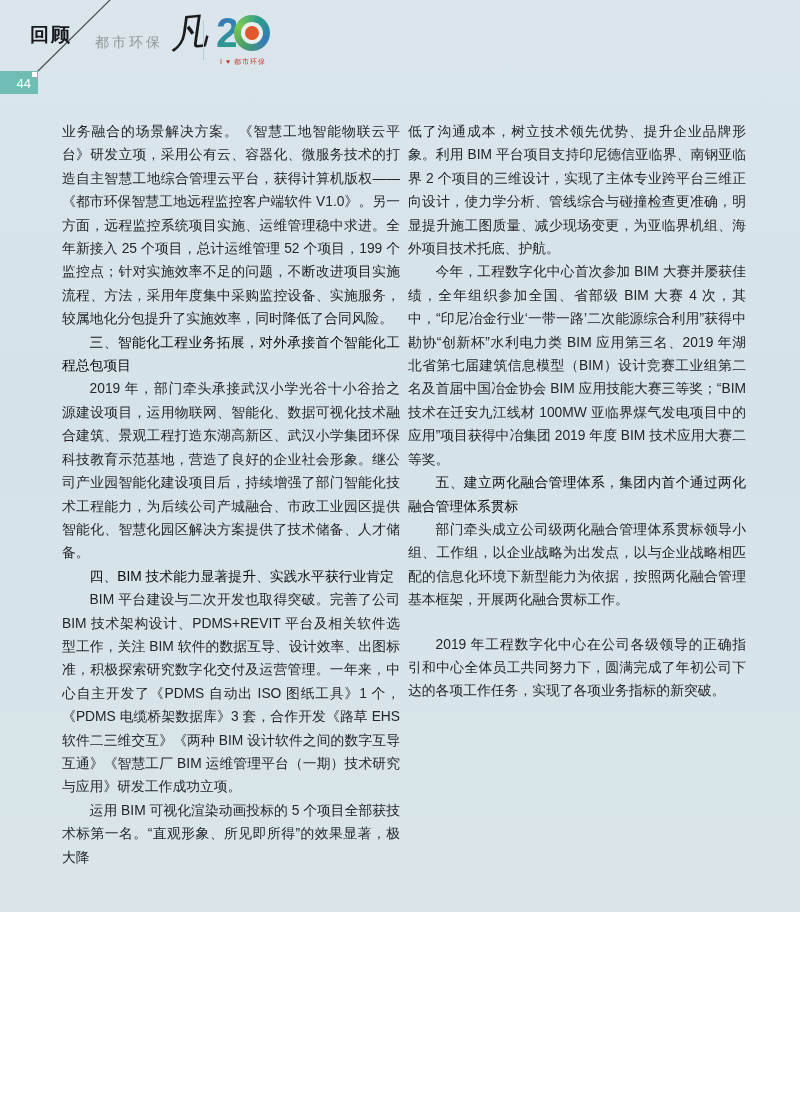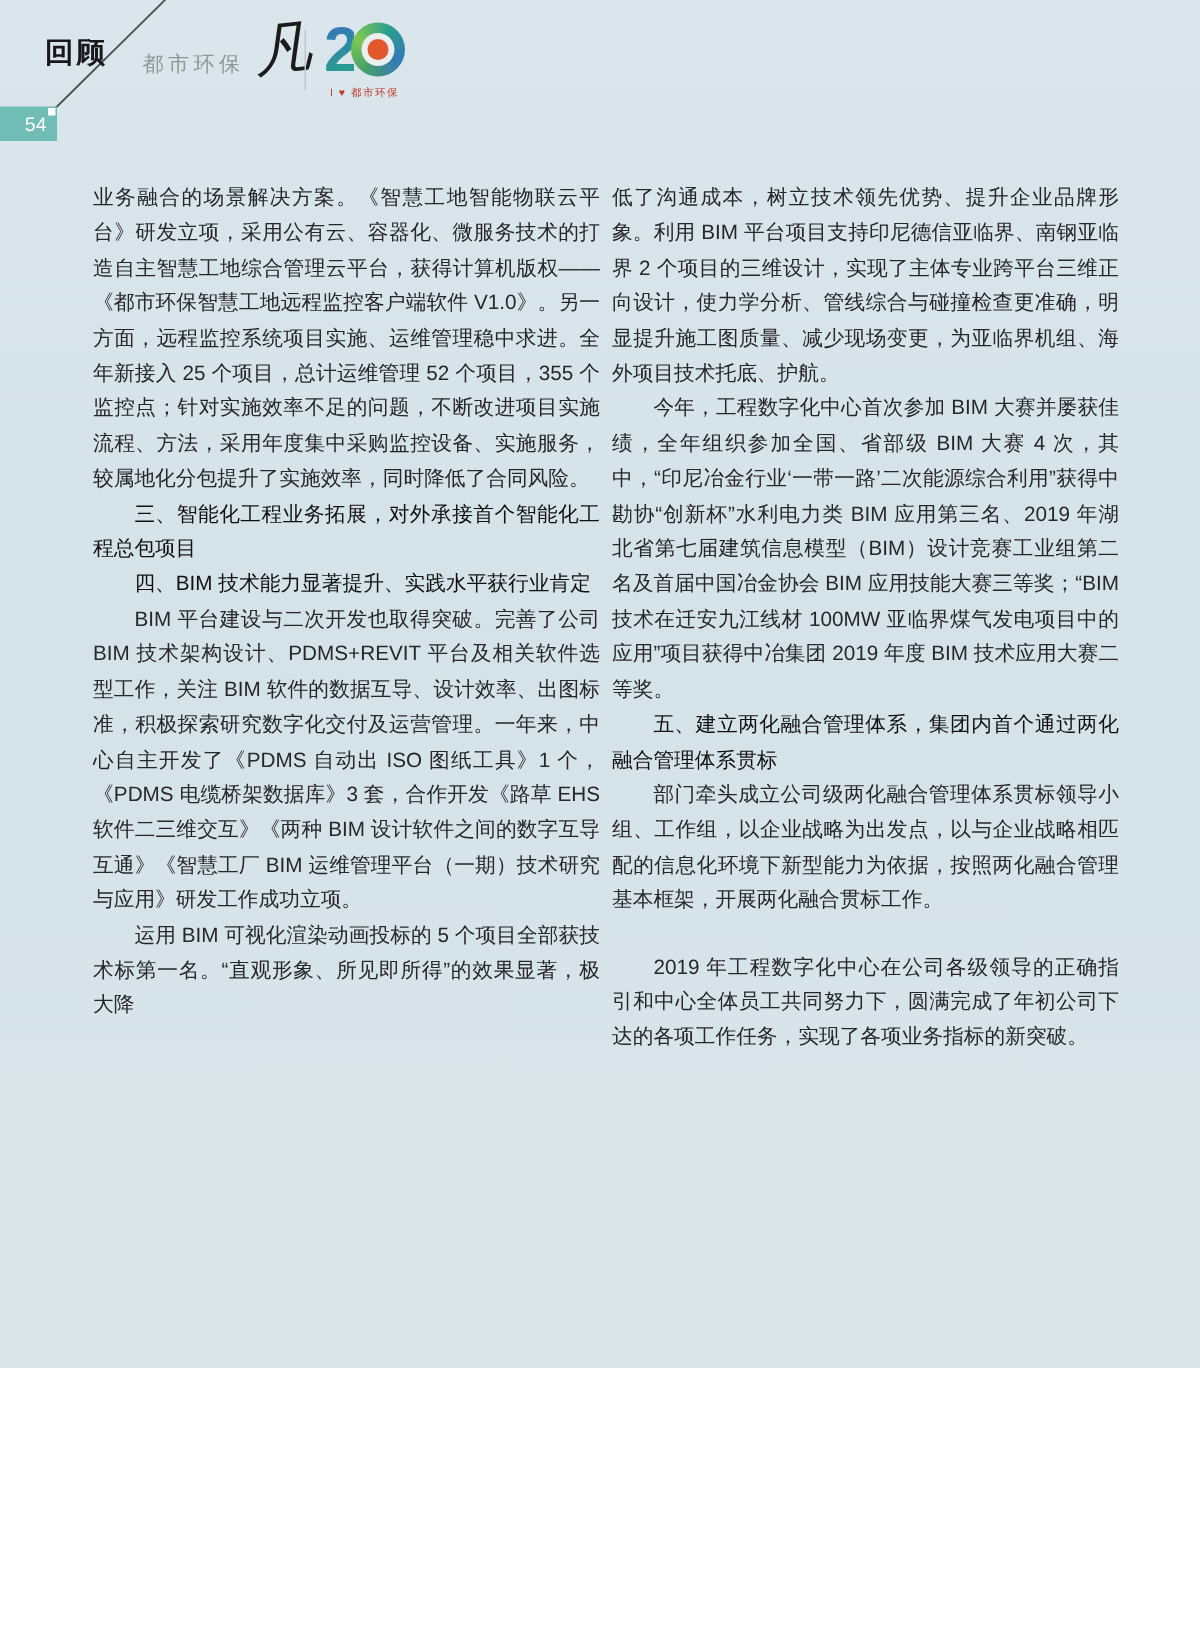--- a/index.html
+++ b/index.html
@@ -95,21 +95,21 @@
 
 <div class="page">
 
   <svg class="corner-line" viewBox="0 0 130 80">
     <line x1="112" y1="-2" x2="37" y2="72" stroke="#4b4f52" stroke-width="1.2"></line>
   </svg>
 
   <div class="section-label">回顾</div>
 
   <div class="page-badge">
-    <span class="badge-num">54</span>
+    <span class="badge-num">44</span>
     <span class="badge-corner"></span>
   </div>
 
   <div class="brand">
     <span class="brand-name">都市环保</span>
     <span class="brand-glyph">凡</span>
   </div>
 
   <div class="logo-divider"></div>
 
@@ -120,22 +120,23 @@
         <span class="anniv-0-hole">
           <span class="anniv-0-dot"></span>
         </span>
       </span>
     </div>
     <div class="anniv-tagline">I ♥ 都市环保</div>
   </div>
 
   <main class="content">
     <div class="col">
-      <p class="body">业务融合的场景解决方案。《智慧工地智能物联云平台》研发立项，采用公有云、容器化、微服务技术的打造自主智慧工地综合管理云平台，获得计算机版权——《都市环保智慧工地远程监控客户端软件 V1.0》。另一方面，远程监控系统项目实施、运维管理稳中求进。全年新接入 25 个项目，总计运维管理 52 个项目，355 个监控点；针对实施效率不足的问题，不断改进项目实施流程、方法，采用年度集中采购监控设备、实施服务，较属地化分包提升了实施效率，同时降低了合同风险。</p>
+      <p class="body">业务融合的场景解决方案。《智慧工地智能物联云平台》研发立项，采用公有云、容器化、微服务技术的打造自主智慧工地综合管理云平台，获得计算机版权——《都市环保智慧工地远程监控客户端软件 V1.0》。另一方面，远程监控系统项目实施、运维管理稳中求进。全年新接入 25 个项目，总计运维管理 52 个项目，199 个监控点；针对实施效率不足的问题，不断改进项目实施流程、方法，采用年度集中采购监控设备、实施服务，较属地化分包提升了实施效率，同时降低了合同风险。</p>
       <p class="heading">三、智能化工程业务拓展，对外承接首个智能化工程总包项目</p>
+      <p class="body indent">2019 年，部门牵头承接武汉小学光谷十小谷拾之源建设项目，运用物联网、智能化、数据可视化技术融合建筑、景观工程打造东湖高新区、武汉小学集团环保科技教育示范基地，营造了良好的企业社会形象。继公司产业园智能化建设项目后，持续增强了部门智能化技术工程能力，为后续公司产城融合、市政工业园区提供智能化、智慧化园区解决方案提供了技术储备、人才储备。</p>
       <p class="heading">四、BIM 技术能力显著提升、实践水平获行业肯定</p>
       <p class="body indent">BIM 平台建设与二次开发也取得突破。完善了公司 BIM 技术架构设计、PDMS+REVIT 平台及相关软件选型工作，关注 BIM 软件的数据互导、设计效率、出图标准，积极探索研究数字化交付及运营管理。一年来，中心自主开发了《PDMS 自动出 ISO 图纸工具》1 个，《PDMS 电缆桥架数据库》3 套，合作开发《路草 EHS 软件二三维交互》《两种 BIM 设计软件之间的数字互导互通》《智慧工厂 BIM 运维管理平台（一期）技术研究与应用》研发工作成功立项。</p>
       <p class="body indent">运用 BIM 可视化渲染动画投标的 5 个项目全部获技术标第一名。“直观形象、所见即所得”的效果显著，极大降</p>
     </div>
     <div class="col">
       <p class="body">低了沟通成本，树立技术领先优势、提升企业品牌形象。利用 BIM 平台项目支持印尼德信亚临界、南钢亚临界 2 个项目的三维设计，实现了主体专业跨平台三维正向设计，使力学分析、管线综合与碰撞检查更准确，明显提升施工图质量、减少现场变更，为亚临界机组、海外项目技术托底、护航。</p>
       <p class="body indent">今年，工程数字化中心首次参加 BIM 大赛并屡获佳绩，全年组织参加全国、省部级 BIM 大赛 4 次，其中，“印尼冶金行业‘一带一路’二次能源综合利用”获得中勘协“创新杯”水利电力类 BIM 应用第三名、2019 年湖北省第七届建筑信息模型（BIM）设计竞赛工业组第二名及首届中国冶金协会 BIM 应用技能大赛三等奖；“BIM 技术在迁安九江线材 100MW 亚临界煤气发电项目中的应用”项目获得中冶集团 2019 年度 BIM 技术应用大赛二等奖。</p>
       <p class="heading">五、建立两化融合管理体系，集团内首个通过两化融合管理体系贯标</p>
       <p class="body indent">部门牵头成立公司级两化融合管理体系贯标领导小组、工作组，以企业战略为出发点，以与企业战略相匹配的信息化环境下新型能力为依据，按照两化融合管理基本框架，开展两化融合贯标工作。</p>
       <p class="body indent spaced">2019 年工程数字化中心在公司各级领导的正确指引和中心全体员工共同努力下，圆满完成了年初公司下达的各项工作任务，实现了各项业务指标的新突破。</p>

